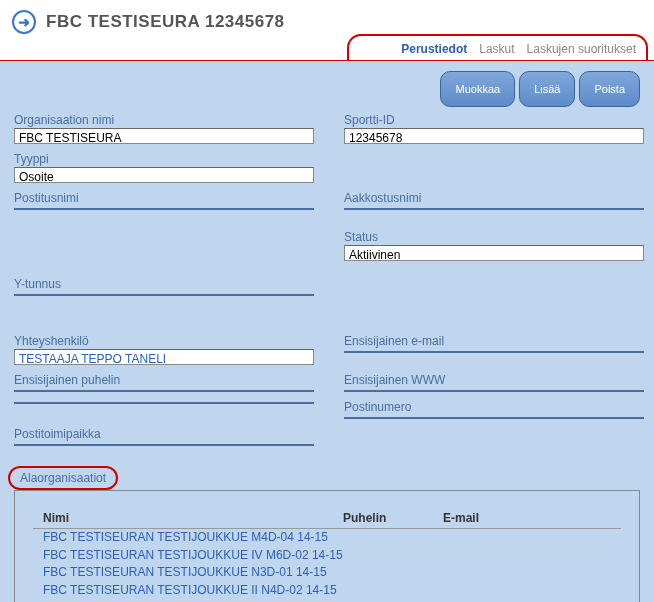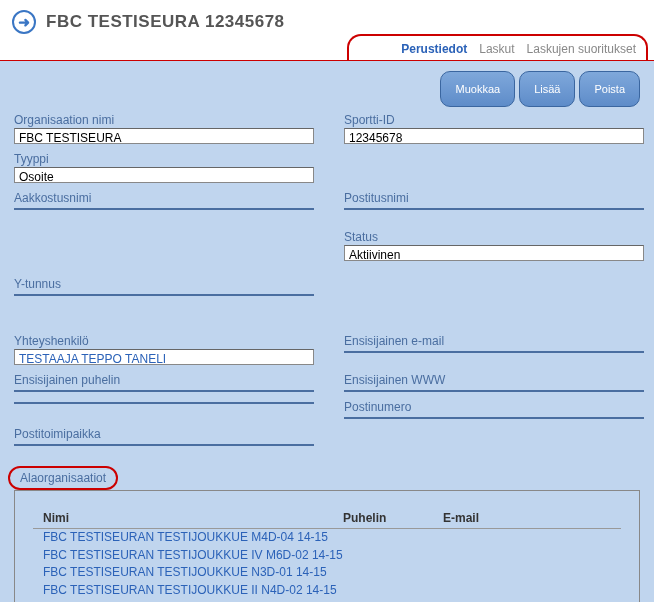--- a/index.html
+++ b/index.html
@@ -172,25 +172,25 @@
       <div class="field-value">12345678</div>
     </div>
 
     <div class="field">
       <span class="field-label">Tyyppi</span>
       <div class="field-value">Osoite</div>
     </div>
     <div></div>
 
     <div class="field">
+      <span class="field-label">Postitusnimi</span>
+      <div class="field-empty"></div>
+    </div>
+    <div class="field">
       <span class="field-label">Aakkostusnimi</span>
-      <div class="field-empty"></div>
-    </div>
-    <div class="field">
-      <span class="field-label">Postitusnimi</span>
       <div class="field-empty"></div>
     </div>
 
     <div></div>
     <div class="field" style="margin-top:12px">
       <span class="field-label">Status</span>
       <div class="field-value">Aktiivinen</div>
     </div>
 
     <div class="field full-width" style="margin-top:8px">

